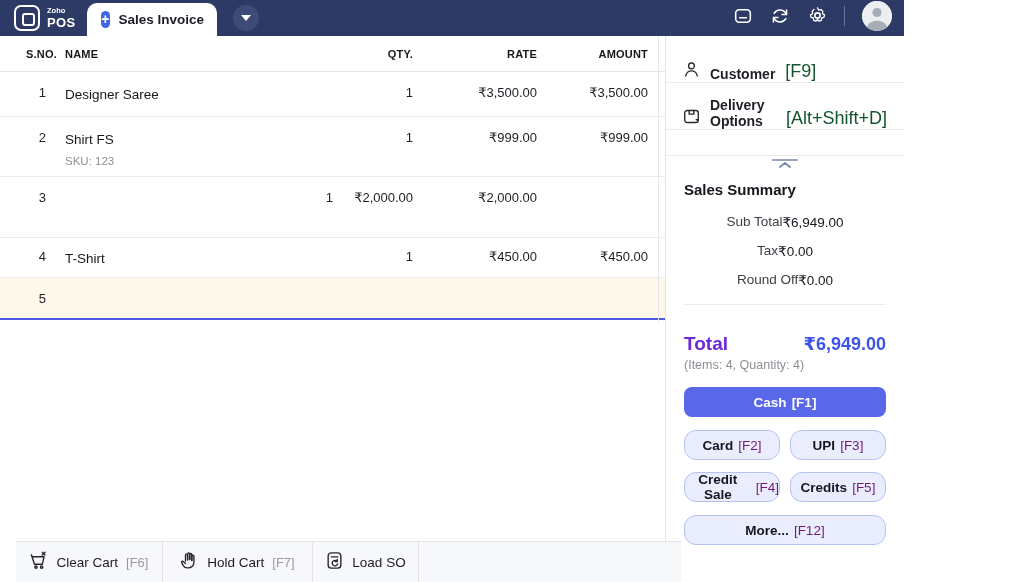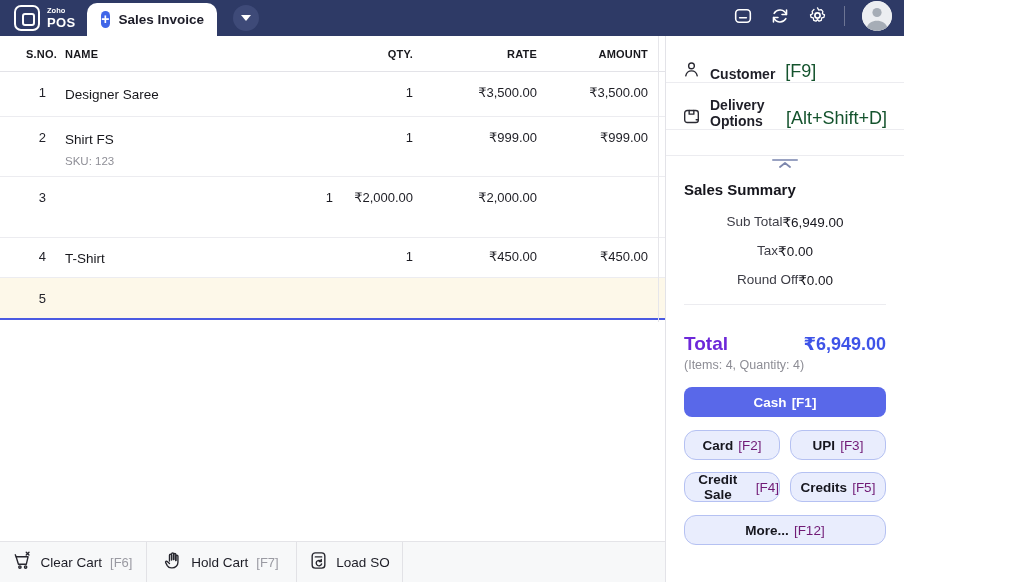--- a/index.html
+++ b/index.html
@@ -48,21 +48,21 @@
   .h45 { height:45px; } .h60 { height:60px; } .h61 { height:61px; } .h40 { height:40px; padding-top:11px; }
   .t-input-row { height:42px; background:#fdf8e9; border-bottom:2px solid #4a5ae2; align-items:center; }
   .t-input-row .cell-sno { text-align:right; padding-right:6px; font-size:13px; color:#23232b; }
   .input-wrap { grid-column:2 / 6; display:flex; align-items:center; padding-left:13px; }
   .caret-line { width:1px; height:16px; background:#33333b; margin-right:2px; }
   .item-input { flex:1; border:none; outline:none; background:transparent; font-family:inherit; font-size:13px; color:#1c1c24; }
   .item-input::placeholder { color:#8d8d95; }
   .scroll-track { position:absolute; top:0; right:6px; width:1px; height:286px; background:#e6e6ea; }
 
   
-  .footer { position:absolute; left:0; bottom:0; width:100%; height:41px; background:#f7f8f9; border-top:1px solid #e4e4e8; display:flex; align-items:stretch; }
+  .footer { position:absolute; left:16px; bottom:0; width:100%; height:41px; background:#f7f8f9; border-top:1px solid #e4e4e8; display:flex; align-items:stretch; }
   .f-btn { display:flex; align-items:center; justify-content:center; gap:8px; border-right:1px solid #e2e2e6; padding:0 4px; cursor:pointer; }
   .f-btn svg { stroke:#26262e; fill:none; stroke-width:1.3; stroke-linecap:round; stroke-linejoin:round; }
   .w147 { width:147px; } .w150 { width:150px; } .w106 { width:106px; }
   .f-label { font-size:13.5px; color:#1d1d26; }
   .f-key { font-size:13px; color:#9a9aa2; }
 
   
   .action-row { height:47px; border-bottom:1px solid #ececf0; display:flex; align-items:flex-end; gap:10px; padding:0 17px; cursor:pointer; }
   .action-row svg { stroke:#2a2a33; fill:none; stroke-width:1.3; stroke-linecap:round; stroke-linejoin:round; flex-shrink:0; }
   .a-label { font-size:14px; font-weight:600; color:#1f1f28; }

